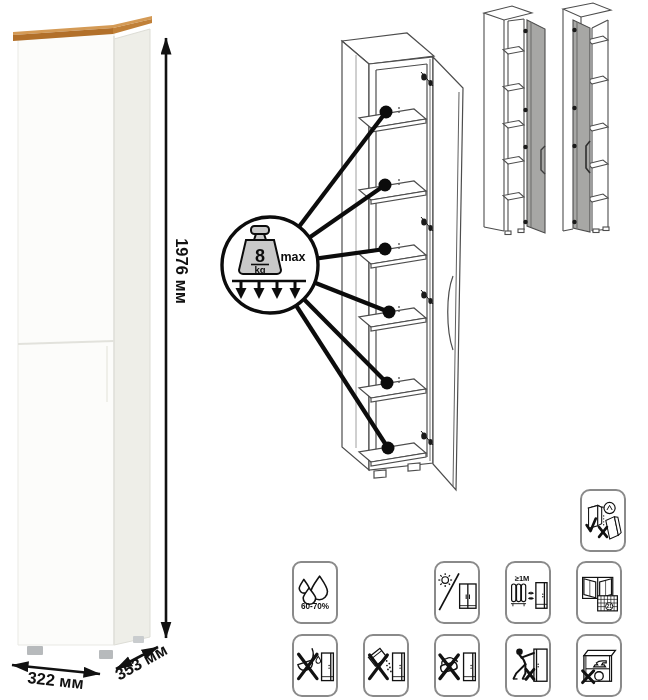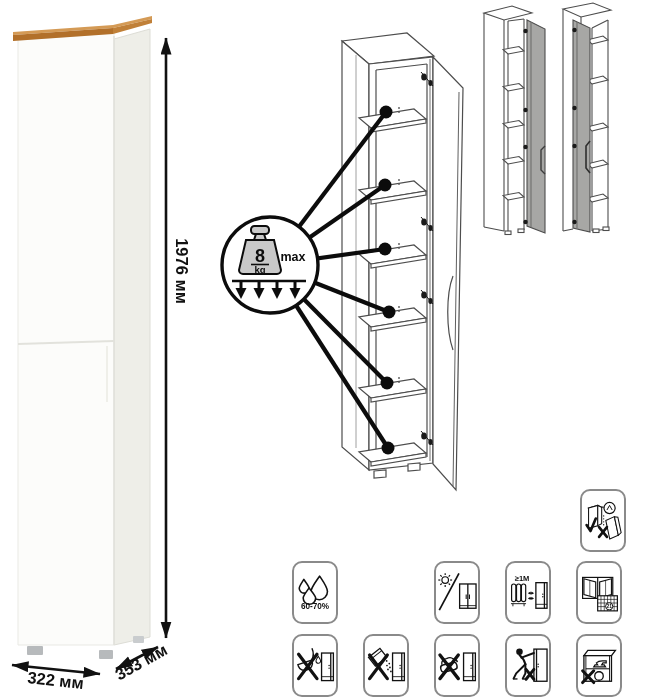--- a/index.html
+++ b/index.html
@@ -255,21 +255,21 @@
         <polygon points="39,30 53,27 53,56 39,59" fill="#fff"></polygon>
         <polygon points="53,27 58,29 58,53 53,56" fill="#fff"></polygon>
       </g>
       <g stroke-width="4" stroke-linecap="round">
         <line x1="26" y1="42" x2="38" y2="57"></line>
           <line x1="38" y1="42" x2="26" y2="57"></line>
       </g>
     </svg>
   </div>
 
-  <div class="cell" style="left:292px;top:561px;">
+  <div class="cell" style="left:292px;top:561px;border-radius:9px;">
     <svg viewBox="0 0 64 64" fill="none" stroke="#111">
       <g stroke-width="2.4" fill="#fff" stroke-linejoin="round">
         <path d="M39 7 C33 16 26 24 26 30.5 a12.5 12.5 0 0 0 25 0 C51 24 45 16 39 7 Z"></path>
         <path d="M15 12 C12 17 8 22 8 25.5 a7.5 7.5 0 0 0 15 0 C23 22 18 17 15 12 Z"></path>
         <path d="M23 25 C19 31 14 36.5 14 40.5 a9.5 9.5 0 0 0 19 0 C33 36.5 27 31 23 25 Z"></path>
       </g>
       <text x="32" y="57" text-anchor="middle" font-size="12.5" font-weight="bold" fill="#111" stroke="none">60-70%</text>
     </svg>
   </div>
 

